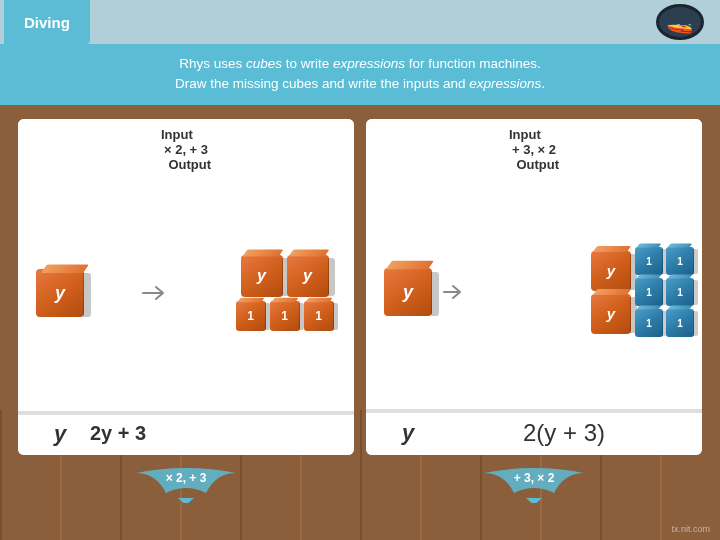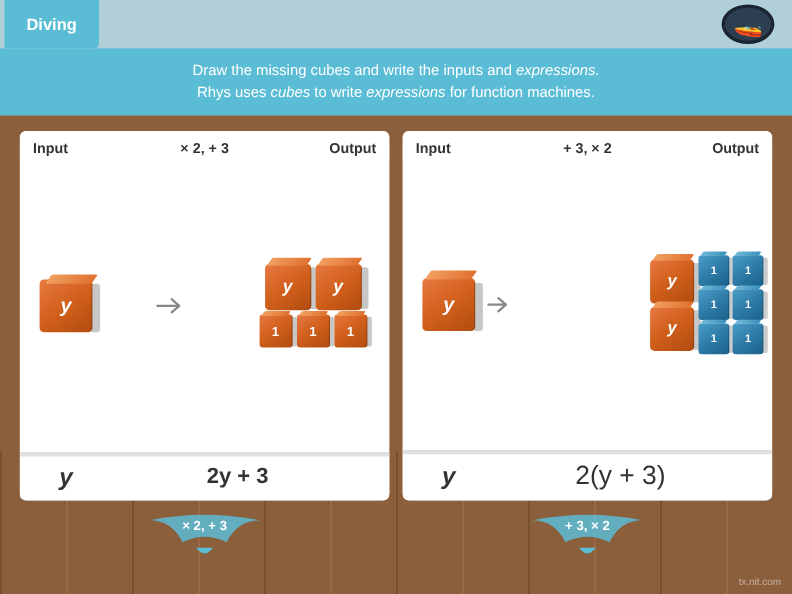--- a/index.html
+++ b/index.html
@@ -115,23 +115,24 @@
       flex: 1;
       background: white;
       border-radius: 6px;
       overflow: hidden;
       display: flex;
       flex-direction: column;
     }
 
     .machine-header {
       display: flex;
-      align-items: flex-start;
+      align-items: center;
       padding: 8px 12px 4px 12px;
       background: white;
+      flex-direction: column;
     }
 
     .machine-label {
       font-weight: bold;
       font-size: 13px;
       color: #333;
       min-width: 50px;
     }
 
     .machine-operation {
@@ -268,24 +269,24 @@
 
 <div class="header">
   <div class="tab-diving">
     <span>Diving</span>
   </div>
   <div class="submarine-icon">🚤</div>
 </div>
 
 <div class="instruction-band">
   <div>
+    Rhys uses <em>cubes</em> to write <em>expressions</em> for function machines.
+  </div>
+  <div>
     Draw the missing cubes and write the inputs and <em>expressions</em>.
-  </div>
-  <div>
-    Rhys uses <em>cubes</em> to write <em>expressions</em> for function machines.
   </div>
 </div>
 
 <div class="main-area">
 
   <div class="machine-panel">
 
     <div class="machine-header">
       <span class="machine-label">Input</span>
       <span class="machine-operation">× 2, + 3</span>
@@ -347,21 +348,21 @@
             </div>
           </div>
         </div>
       </div>
     </div>
 
     <div class="panel-divider"></div>
 
     <div class="expression-row">
       <span class="expr-input" style="font-style:italic;font-size:22px;font-weight:bold;min-width:60px;text-align:center;">y</span>
-      <span class="expr-output" style="font-size:20px;font-weight:bold;text-align:center;">2y + 3</span>
+      <span class="expr-output" style="font-size:20px;font-weight:bold;text-align:left;">2y + 3</span>
     </div>
   </div>
 
   <div class="machine-panel">
 
     <div class="machine-header">
       <span class="machine-label">Input</span>
       <span class="machine-operation">+ 3, × 2</span>
       <span class="machine-output-label">Output</span>
     </div>

